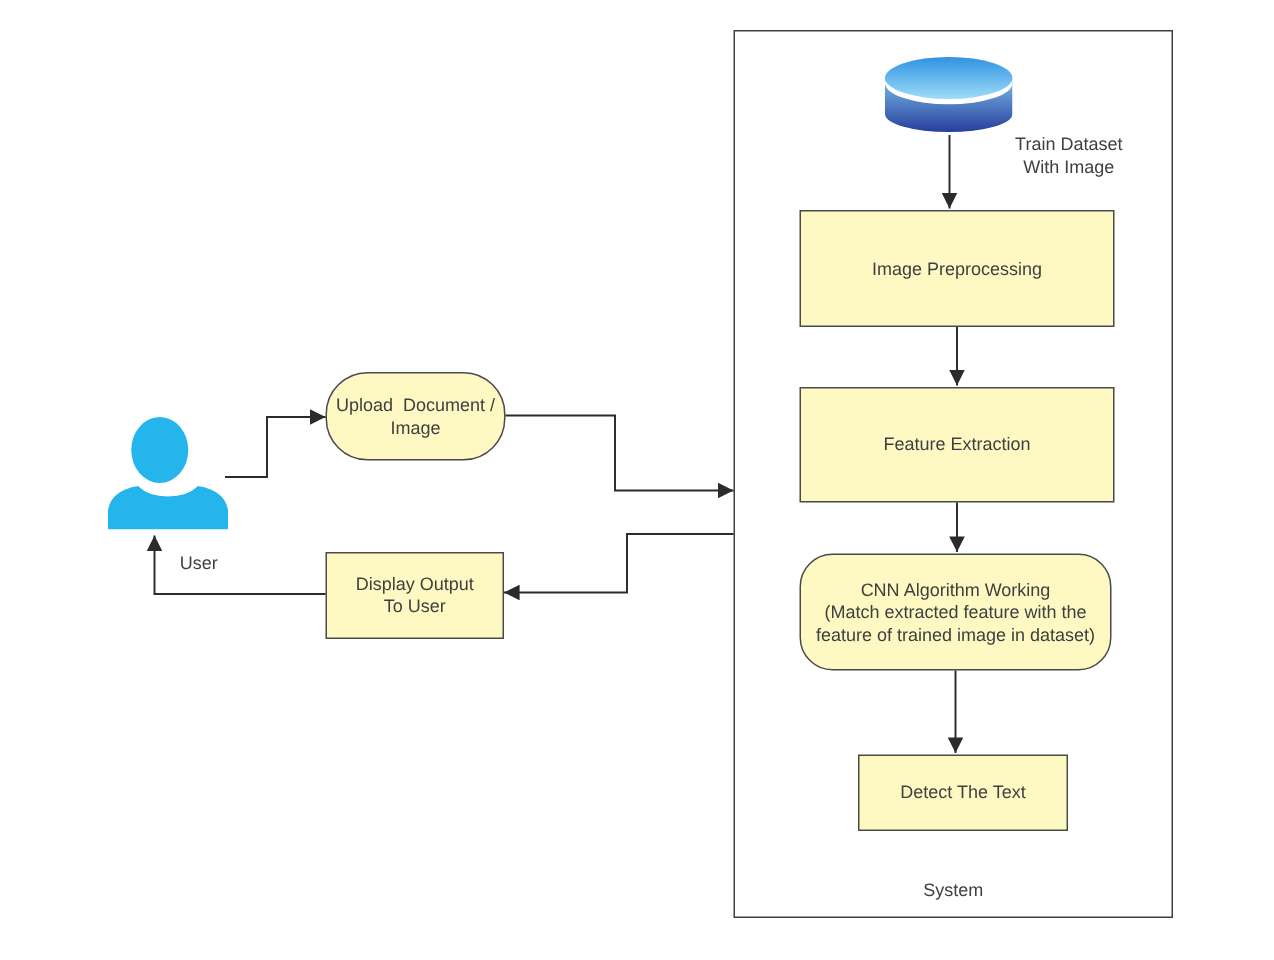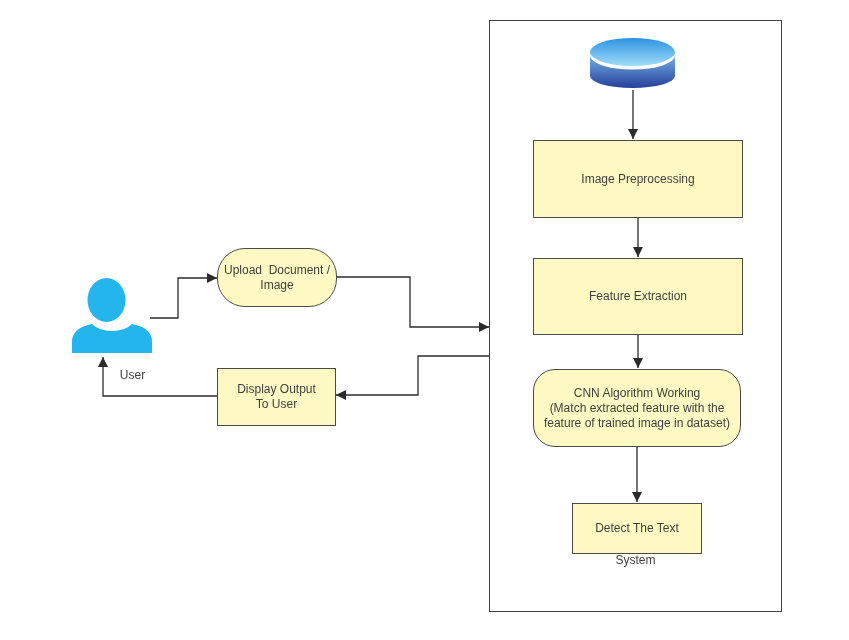--- a/index.html
+++ b/index.html
@@ -39,56 +39,58 @@
   }
   svg { display: block; }
   .wires { position: absolute; left: 0; top: 0; pointer-events: none; }
 </style>
 </head>
 <body>
 
 <div class="canvas">
 
   <div class="container-box" style="left:489px; top:20px; width:293px; height:592px;"></div>
-  <div class="floating-label" style="left:489px; top:553px; width:293px;">System</div>
+  <div class="floating-label" style="left:489px; top:586px; width:293px;">System</div>
 
   <div class="abs" style="left:590px; top:38px; width:85px; height:52px;">
     <svg width="85" height="52" viewBox="0 0 85 52">
       <defs>
         <linearGradient id="cylTop" x1="0" y1="0" x2="0" y2="1">
           <stop offset="0%" stop-color="#2E93E2"></stop>
           <stop offset="100%" stop-color="#9FDCF8"></stop>
         </linearGradient>
         <linearGradient id="cylBody" x1="0" y1="0" x2="0" y2="1">
           <stop offset="0%" stop-color="#7CBCE9"></stop>
           <stop offset="100%" stop-color="#273E9C"></stop>
         </linearGradient>
       </defs>
       <path d="M0,14 L0,38 A42.5,12 0 0 0 85,38 L85,14 Z" fill="url(#cylBody)"></path>
       <ellipse cx="42.5" cy="17.5" rx="42.5" ry="14" fill="#ffffff"></ellipse>
       <ellipse cx="42.5" cy="14" rx="42.5" ry="14" fill="url(#cylTop)"></ellipse>
     </svg>
   </div>
 
+  <div class="floating-label" style="left:665px; top:89px; width:95px;">Train Dataset
+With Image</div>
 
   <div class="node" style="left:533px; top:140px; width:210px; height:78px;">
     <span class="label-text">Image Preprocessing</span>
   </div>
 
   <div class="node" style="left:533px; top:258px; width:210px; height:77px;justify-content:center;">
     <span class="label-text">Feature Extraction</span>
   </div>
 
   <div class="node" style="left:533px; top:369px; width:208px; height:78px;border-radius:22px;">
     <span class="label-text">CNN Algorithm Working
 (Match extracted feature with the
 feature of trained image in dataset)</span>
   </div>
 
-  <div class="node" style="left:572px; top:503px; width:130px; height:51px;">
+  <div class="node" style="left:572px; top:503px; width:140px; height:51px;">
     <span class="label-text">Detect The Text</span>
   </div>
 
   <div class="node" style="left:217px; top:248px; width:120px; height:59px;border-radius:28px;">
     <span class="label-text">Upload  Document /
 Image</span>
   </div>
 
   <div class="node" style="left:217px; top:368px; width:119px; height:58px;">
     <span class="label-text">Display Output

